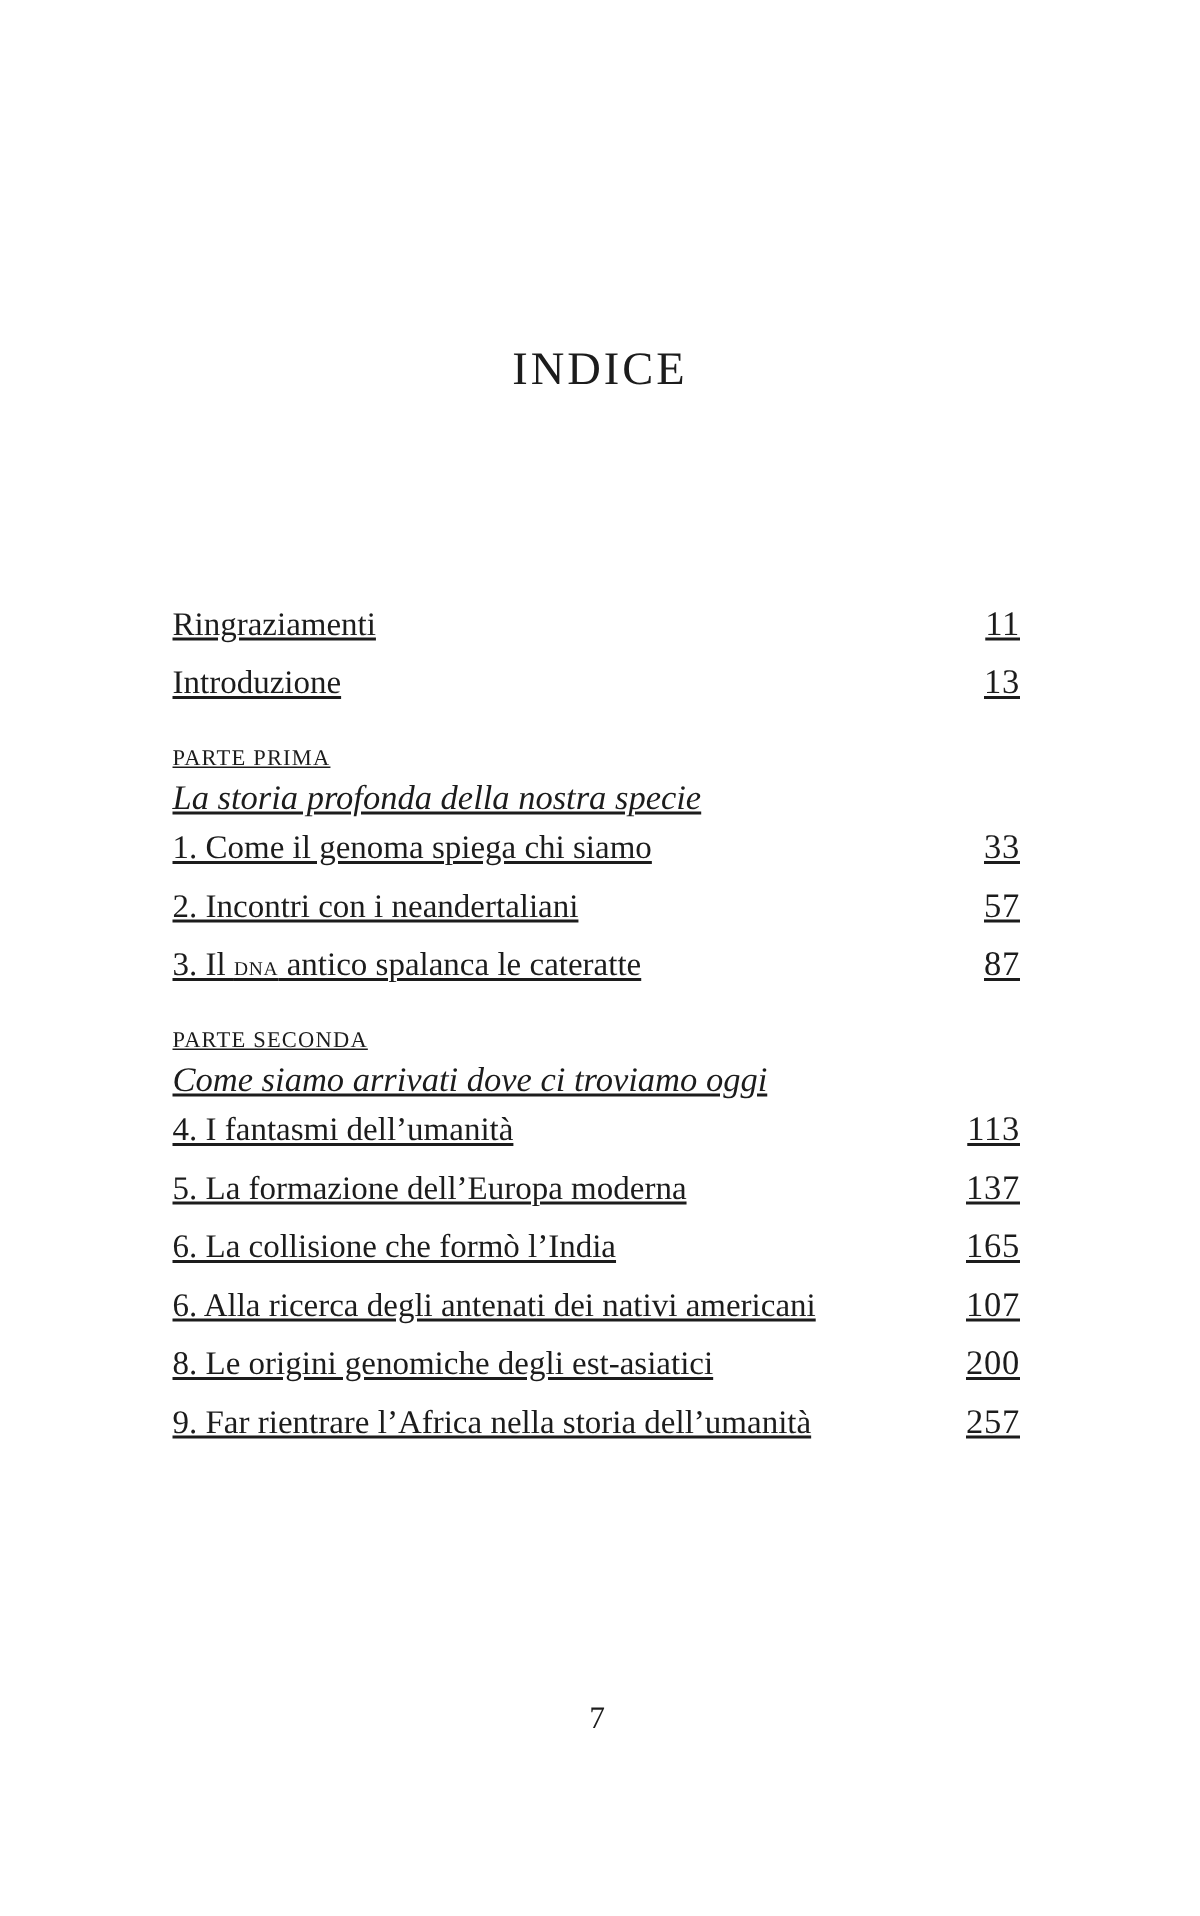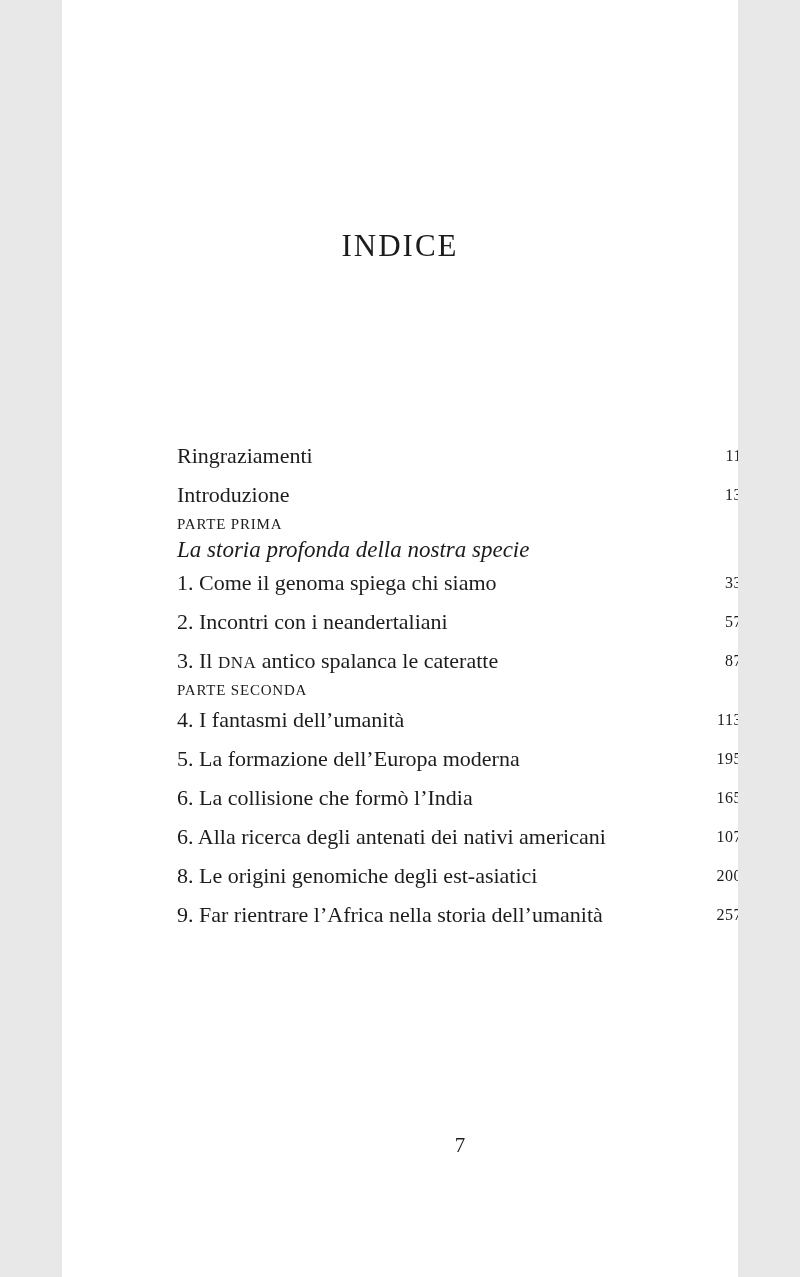--- a/index.html
+++ b/index.html
@@ -1,55 +1,56 @@
 <!DOCTYPE html>
 <html><head>
 <meta charset="utf-8">
 <style>
   html, body { margin: 0; padding: 0; background: #e8e8e8; }
   .page {
     position: relative;
-    width: 676px;
+    width: 800px;
     height: 1277px;
     margin: 0 auto;
     background: #ffffff;
     color: #1c1c1c;
     font-family: "Liberation Serif", serif;
     overflow: hidden;
   }
   .book-title {
     position: absolute;
     top: 228px;
     left: 0;
     width: 100%;
     text-align: center;
     font-size: 31px;
     letter-spacing: 2px;
     font-weight: 400;
   }
   .toc {
     position: absolute;
-    top: 436px;
+    top: 396px;
     left: 115px;
     width: 565px;
+    text-decoration: underline;
   }
   .toc-row {
     height: 39px;
     display: flex;
     align-items: center;
     justify-content: space-between;
     font-size: 22px;
   }
   .entry-label { white-space: pre; }
   .entry-page {
-    font-size: 16px;
+    font-size: 23px;
     letter-spacing: 0.5px;
   }
-  .acronym-smallcaps { font-size: 17px; letter-spacing: 0.5px; }
-  .part-block { }
+  .acronym-smallcaps { font-size: 13px; letter-spacing: 0.5px; }
+  .part-block { margin-top: 22px; }
   .part-label {
     font-size: 15px;
     line-height: 20px;
     letter-spacing: 0.8px;
   }
   .part-title {
     font-style: italic;
     font-size: 23px;
     line-height: 27px;
     margin-top: 2px;
@@ -94,27 +95,28 @@
         <span class="entry-page">57</span>
       </div>
       <div class="toc-row">
         <span class="entry-label"><span>3. Il </span><span class="acronym-smallcaps">DNA</span><span> antico spalanca le cateratte</span></span>
         <span class="entry-page">87</span>
       </div>
     </div>
 
     <div class="part-block">
       <div class="part-label">PARTE SECONDA</div>
+      <div class="part-title">Come siamo arrivati dove ci troviamo oggi</div>
       <div class="toc-row">
         <span class="entry-label">4. I fantasmi dell’umanità</span>
         <span class="entry-page">113</span>
       </div>
       <div class="toc-row">
         <span class="entry-label">5. La formazione dell’Europa moderna</span>
-        <span class="entry-page">195</span>
+        <span class="entry-page">137</span>
       </div>
       <div class="toc-row">
         <span class="entry-label">6. La collisione che formò l’India</span>
         <span class="entry-page">165</span>
       </div>
       <div class="toc-row">
         <span class="entry-label">6. Alla ricerca degli antenati dei nativi americani</span>
         <span class="entry-page">107</span>
       </div>
       <div class="toc-row">

